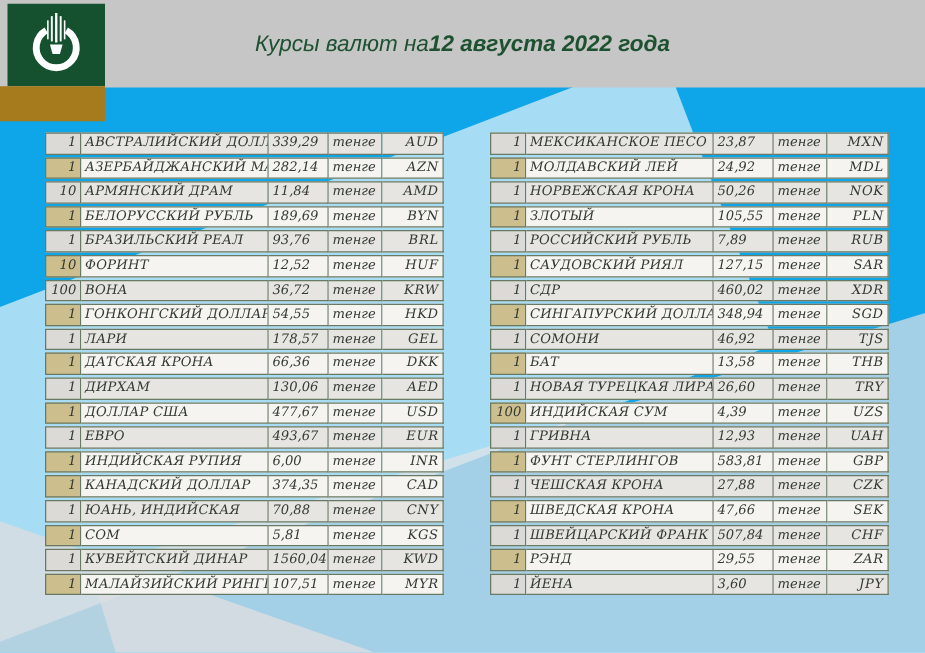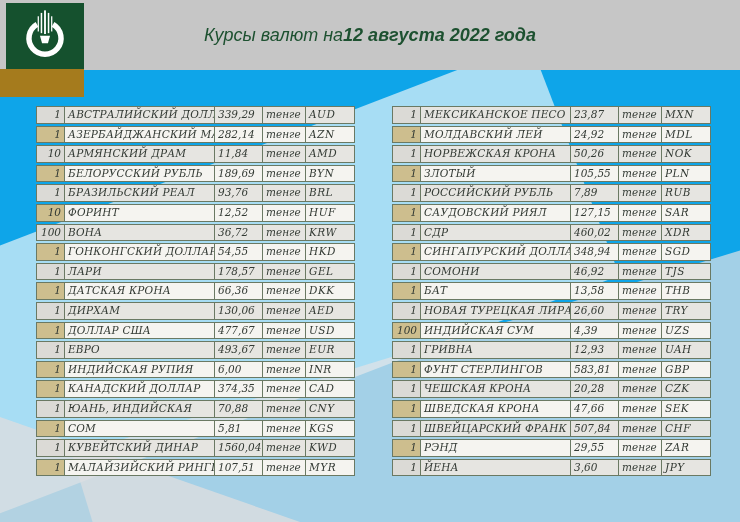--- a/index.html
+++ b/index.html
@@ -31,21 +31,21 @@
   .tbl-left{left:36px;}
   .tbl-right{left:392px;}
   table.tbl td{border-top:1px solid #6a7963;border-bottom:1px solid #6a7963;
                border-right:1px solid #6a7963;height:15.6px;line-height:15.6px;
                padding:0 3px;overflow:hidden;white-space:nowrap;}
   table.tbl td:first-child{border-left:1px solid #6a7963;}
   td.qty{text-align:right;}
   td.name{text-align:left;padding-left:5px;letter-spacing:.2px;}
   td.rate{text-align:left;}
   td.unit{text-align:left;padding-left:4px;}
-  td.code{text-align:left;letter-spacing:.5px;}
+  td.code{text-align:right;letter-spacing:.5px;}
   tr.odd  td{background:#e6e5e1;}
   tr.odd  td.qty{background:#dbdad6;}
   tr.even td{background:#f5f4f0;}
   tr.even td.qty{background:#cdbe8e;}
 </style>
 </head>
 <body>
 
 <div class="page">
 
@@ -326,21 +326,21 @@
         <tr class="even">
           <td class="qty">1</td>
           <td class="name">ФУНТ СТЕРЛИНГОВ</td>
           <td class="rate">583,81</td>
           <td class="unit">тенге</td>
           <td class="code">GBP</td>
         </tr>
         <tr class="odd">
           <td class="qty">1</td>
           <td class="name">ЧЕШСКАЯ КРОНА</td>
-          <td class="rate">20,28</td>
+          <td class="rate">27,88</td>
           <td class="unit">тенге</td>
           <td class="code">CZK</td>
         </tr>
         <tr class="even">
           <td class="qty">1</td>
           <td class="name">ШВЕДСКАЯ КРОНА</td>
           <td class="rate">47,66</td>
           <td class="unit">тенге</td>
           <td class="code">SEK</td>
         </tr>

